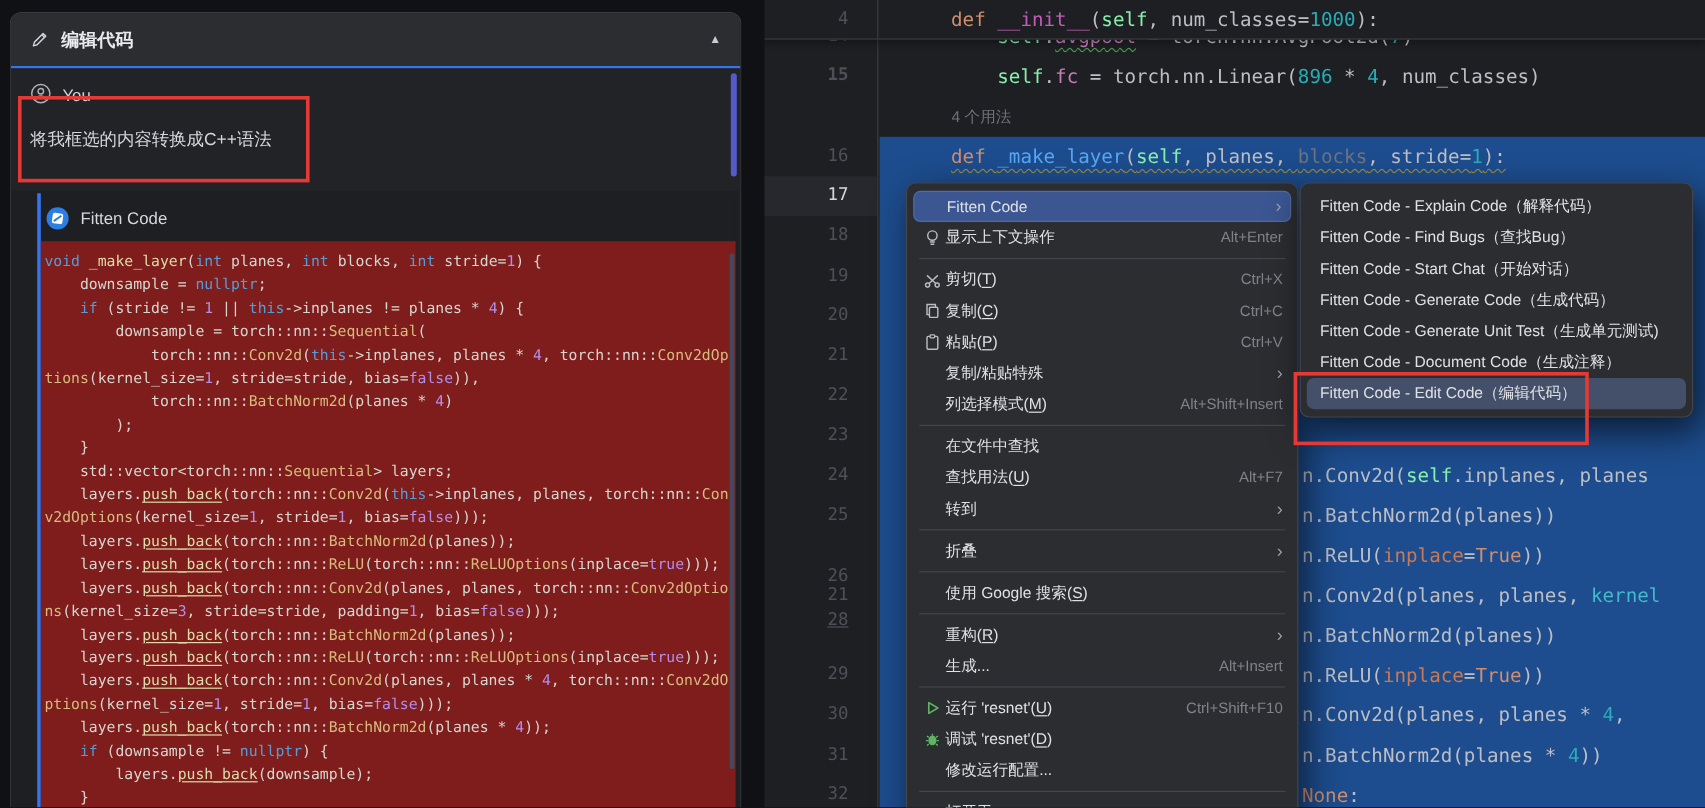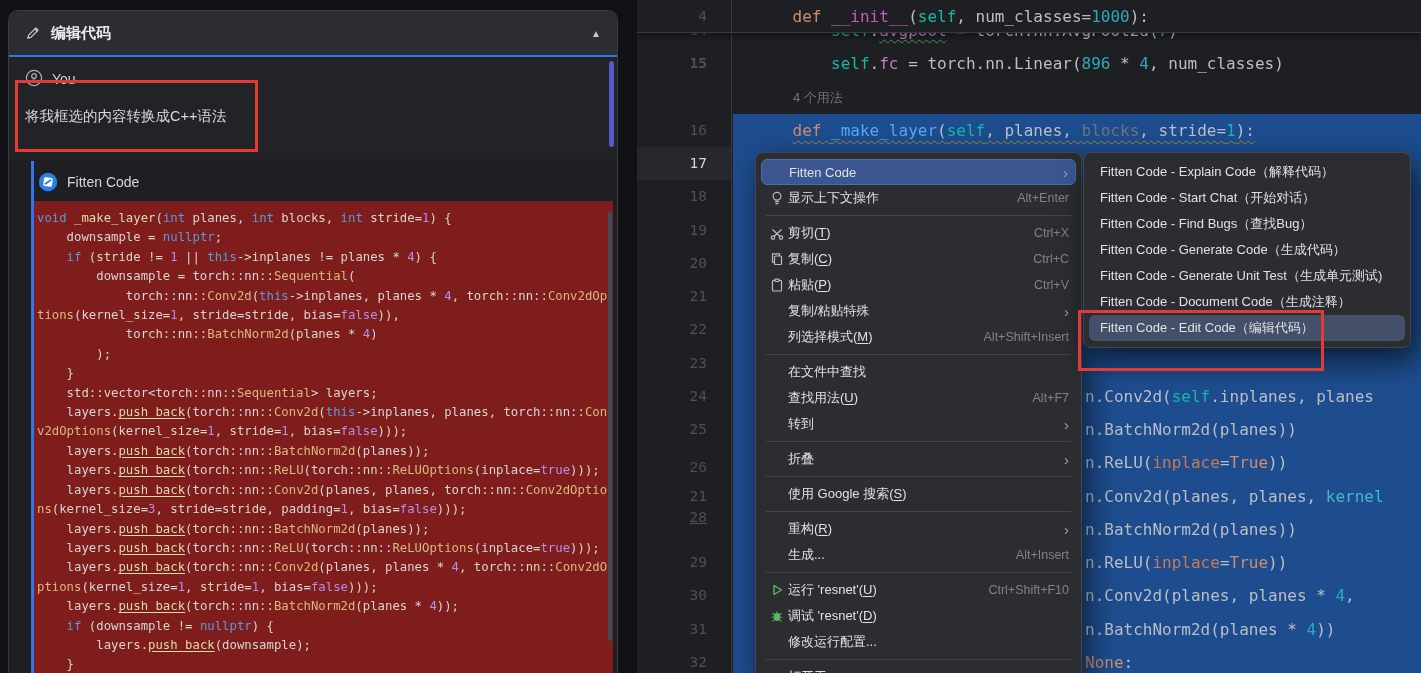--- a/index.html
+++ b/index.html
@@ -43,21 +43,21 @@
   #ed-gutter-divider { position:absolute; left:94px; top:0; bottom:0; width:1px;
     background:#393b40; z-index:2; }
   .gnum { position:absolute; width:70px; text-align:right; left:0;
     font:14.5px/33px "DejaVu Sans Mono", monospace; color:#4d5058; z-index:2; }
   .gnum.current { color:#d4d7dd; }
   .eline { position:absolute; left:117px; font:16px/33px "DejaVu Sans Mono", monospace;
     white-space:pre; color:#bcbec4; z-index:2; }
   .eline.frag { left:448px; }
   .inlay { position:absolute; left:156px; font:13px/33px "Liberation Sans", sans-serif;
     color:#6d717a; z-index:2; }
-  .pk{color:#cf8e6d;} .pm{color:#c75bbc;} .pf{color:#56a8f5;} .ps{color:#14b8a6;}
+  .pk{color:#cf8e6d;} .pm{color:#c75bbc;} .pf{color:#56a8f5;} .ps{color:#86efac;}
   .pn{color:#2aacb8;} .pt{color:#bcbec4;} .pg{color:#6f737a;} .pa{color:#c77dbb;}
   .pna{color:#c87a56;} .pkw{color:#cf8e6d;} .ptl{color:#45b8c9;}
   .pw{color:#c77dbb; text-decoration:underline wavy #46954d; text-decoration-thickness:1px; text-underline-offset:3px;}
   .uw{text-decoration:underline wavy #9b8a3f; text-decoration-thickness:1px; text-underline-offset:4px;}
   #sticky-row { position:absolute; left:0; top:0; right:0; height:33px; background:#1e1f22;
     border-bottom:1px solid #393b40; z-index:5; box-shadow:0 3px 6px rgba(0,0,0,.35); }
   #sticky-row .gnum { top:0; }
   #sticky-row .eline { top:0; }
   #sticky-divider { position:absolute; left:94px; top:0; height:33px; width:1px; background:#393b40; }
 
@@ -175,21 +175,21 @@
         <div class="gnum" style="top: 114px;">16</div>
         <div class="gnum current" style="top: 147px;">17</div>
         <div class="gnum" style="top: 180px;">18</div>
         <div class="gnum" style="top: 214px;">19</div>
         <div class="gnum" style="top: 247px;">20</div>
         <div class="gnum" style="top: 280px;">21</div>
         <div class="gnum" style="top: 313px;">22</div>
         <div class="gnum" style="top: 347px;">23</div>
         <div class="gnum" style="top: 380px;">24</div>
         <div class="gnum" style="top: 413px;">25</div>
-        <div class="gnum" style="top: 452px; font-family: Liberation Mono, monospace;">26</div>
+        <div class="gnum" style="top: 464px;">26</div>
         <div class="gnum" style="top: 480px;">21</div>
         <div class="gnum" style="top: 501px; text-decoration: underline;">28</div>
         <div class="gnum" style="top: 546px;">29</div>
         <div class="gnum" style="top: 579px;">30</div>
         <div class="gnum" style="top: 613px;">31</div>
         <div class="gnum" style="top: 646px;">32</div>
         <div class="inlay" style="top: 81px;">4 个用法</div>
         <div class="eline" style="top: 14px;"><span class="pt">        </span><span class="ps">self</span><span class="pt">.</span><span class="pw">avgpool</span><span class="pt"> = torch.nn.AvgPool2d(</span><span class="pn">7</span><span class="pt">)</span></div>
         <div class="eline" style="top: 47px;"><span class="pt">        </span><span class="ps">self</span><span class="pt">.</span><span class="pa">fc</span><span class="pt"> = torch.nn.Linear(</span><span class="pn">896</span><span class="pt"> * </span><span class="pn">4</span><span class="pt">, num_classes)</span></div>
         <div class="eline" style="top: 114px;"><span class="pt">    </span><span class="pk uw">def </span><span class="pf uw">_make_layer</span><span class="pt uw">(</span><span class="ps uw">self</span><span class="pt uw">, planes, </span><span class="pg uw">blocks</span><span class="pt uw">, stride=</span><span class="pn uw">1</span><span class="pt uw">):</span></div>
@@ -349,22 +349,22 @@
       <div class="mi">
         <span class="mic"></span>
         <span class="mlb">打开于</span>
         <span class="msp"></span>
         <span class="mar">›</span>
       </div>
     </div>
 
   <div id="fc-submenu">
       <div class="smi">Fitten Code - Explain Code（解释代码）</div>
+      <div class="smi">Fitten Code - Find Bugs（查找Bug）</div>
       <div class="smi">Fitten Code - Start Chat（开始对话）</div>
-      <div class="smi">Fitten Code - Find Bugs（查找Bug）</div>
       <div class="smi">Fitten Code - Generate Code（生成代码）</div>
       <div class="smi">Fitten Code - Generate Unit Test（生成单元测试)</div>
       <div class="smi">Fitten Code - Document Code（生成注释）</div>
       <div class="smi sel">Fitten Code - Edit Code（编辑代码）</div>
     </div>
 
   <div class="red-box" id="red-box-prompt"></div>
   <div class="red-box" id="red-box-editcode"></div>
 
 </div>

